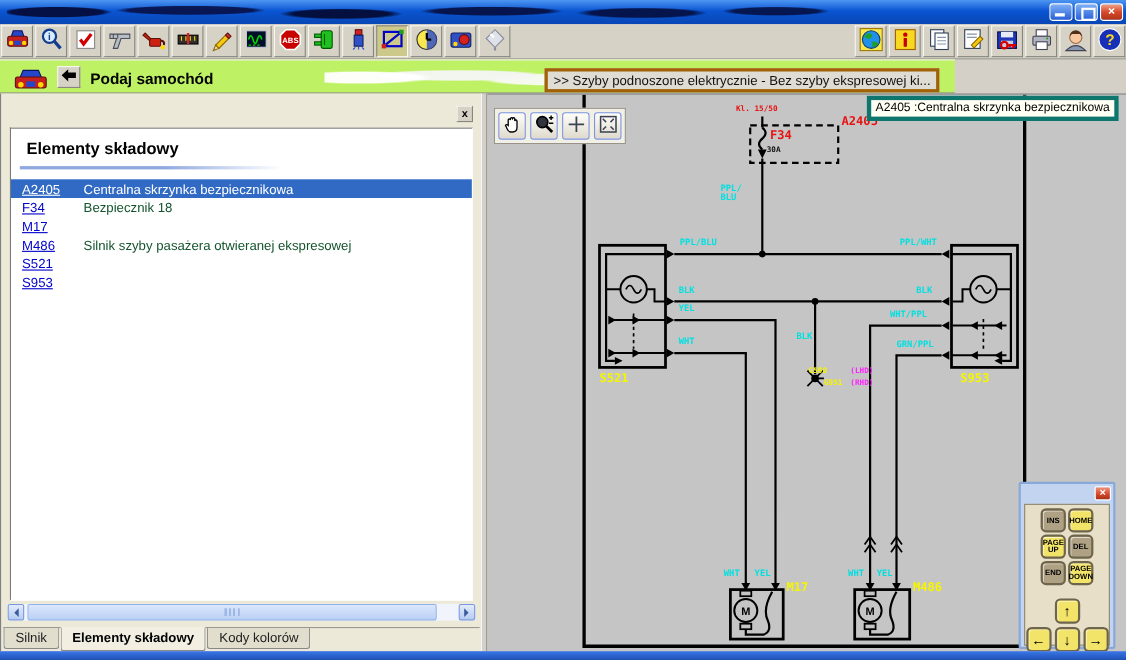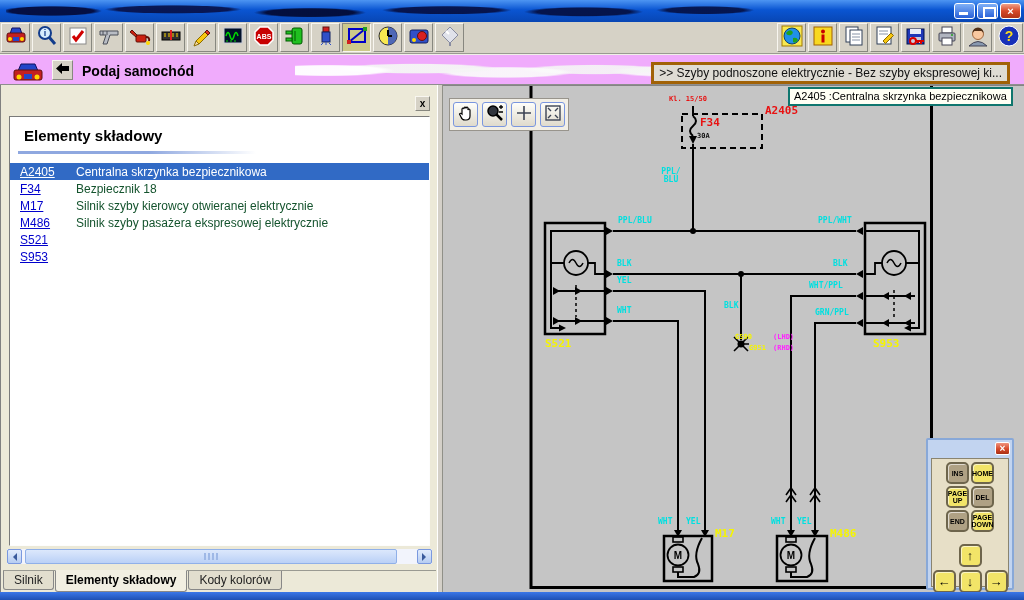--- a/index.html
+++ b/index.html
@@ -27,21 +27,21 @@
 
 
 .toolbar{position:absolute;top:22px;left:0;width:1024px;height:32px;background:#D6D2C6;
  border-bottom:1px solid #9a9a92;display:flex;align-items:center}
 .tbtn{width:29px;height:29px;margin:0 1px;flex:0 0 auto;background:#D6D2C6;border:1px solid;
  border-color:#F8F6F0 #87877F #87877F #F8F6F0;display:flex;align-items:center;justify-content:center;padding:0}
 .tbtn.active{background:#CDC98A;border-color:#87877F #F8F6F0 #F8F6F0 #87877F}
 .tb-spacer{flex:1}
 
 
-.breadcrumb{position:absolute;top:54px;left:0;width:1024px;height:31px;background:#f0abfc;
+.breadcrumb{position:absolute;top:54px;left:0;width:868px;height:31px;background:#bef264;
  border-top:1px solid #F0EEE8;border-bottom:1px solid #8E8E8E}
 .bc-car{position:absolute;left:10px;top:3px}
 .back-btn{position:absolute;left:52px;top:5px;width:21px;height:20px;background:#D6D2C6;border:1px solid;
  border-color:#F8F6F0 #87877F #87877F #F8F6F0;display:flex;align-items:center;justify-content:center}
 .bc-title{position:absolute;left:82px;top:8px;font-weight:bold;font-size:14px;color:#000}
 .bc-smudge{position:absolute;left:295px;top:6px;width:405px;height:19px;background:
  radial-gradient(ellipse 90px 8px at 8% 50%, rgba(255,255,255,.95) 60%, transparent 75%),
  radial-gradient(ellipse 110px 7px at 30% 40%, rgba(245,245,245,.95) 60%, transparent 75%),
  radial-gradient(ellipse 95px 8px at 52% 60%, rgba(250,250,250,.92) 58%, transparent 72%),
  radial-gradient(ellipse 100px 7px at 74% 45%, rgba(245,245,245,.9) 58%, transparent 73%),
@@ -94,28 +94,28 @@
 .dsvg{position:absolute;left:0;top:0}
 .dl{position:absolute;font-family:"DejaVu Sans Mono",monospace;font-size:8px;font-weight:bold;
  color:#00E0E0;white-space:nowrap;line-height:8px}
 .dl.red{color:#E81212}
 .dl.blk{color:#101010;font-size:7px}
 .dl.yel{color:#F5F500}
 .dl.mag{color:#FF22FF}
 .dl.id{font-size:11px;color:#F5F500;line-height:11px}
 .dl.fid{font-size:11px;line-height:11px}
 .dl.small{font-size:7px;line-height:7px}
-.feedlbl{position:absolute;left:212px;top:82px;width:32px;text-align:center}
+.feedlbl{position:absolute;left:212px;top:82px;width:32px;text-align:left}
 .feedlbl div{font-family:"DejaVu Sans Mono",monospace;font-size:8px;font-weight:bold;color:#00E0E0;line-height:8px}
 
 .dtoolbar{position:absolute;left:6px;top:12px;background:#F2EFE6;border:1px solid #98948C;
  padding:3px;display:flex;gap:4px}
 .dt-btn{width:25px;height:25px;border:1px solid #7A96DF;border-radius:3px;
  background:linear-gradient(#FEFEFA,#DFDacc);display:flex;align-items:center;justify-content:center;padding:0}
-.dtooltip{position:absolute;left:345px;top:1px;background:#FFFFF4;border:2px solid #0f766e;
+.dtooltip{position:absolute;left:345px;top:1px;background:#FFFFF4;border:4px solid #0f766e;
  font-size:11px;color:#000;padding:0 4px;line-height:15px;white-space:nowrap}
 
 
 .keypad{position:absolute;left:483px;top:352px;width:88px;height:152px;
  background:#C2D4F0;border:2px solid #88A8D8;border-radius:2px}
 .kp-close{position:absolute;right:2px;top:2px;width:15px;height:13px;color:#fff;font-size:10px;font-weight:bold;
  text-align:center;line-height:12px;border:1px solid #fff;border-radius:2px;
  background:linear-gradient(#F0937E,#D6492A 55%,#A93015)}
 .kp-body{position:absolute;left:3px;top:18px;width:78px;height:129px;background:#E7DFC7;
  border:1px solid #8A8470;padding:3px 2px}
@@ -352,25 +352,24 @@
         <div class="crow sel">
             <span class="code">A2405</span>
             <span class="desc">Centralna skrzynka bezpiecznikowa</span>
           </div>
         <div class="crow">
             <span class="code">F34</span>
             <span class="desc">Bezpiecznik 18</span>
           </div>
         <div class="crow">
             <span class="code">M17</span>
-            <span class="desc">Silnik szyby kierowcy otwieranej elektrycznie</span>
           </div>
         <div class="crow">
             <span class="code">M486</span>
-            <span class="desc">Silnik szyby pasażera ekspresowej elektrycznie</span>
+            <span class="desc">Silnik szyby pasażera otwieranej ekspresowej</span>
           </div>
         <div class="crow">
             <span class="code">S521</span>
           </div>
         <div class="crow">
             <span class="code">S953</span>
           </div>
       </div>
     </div>
     <div class="hscroll">

